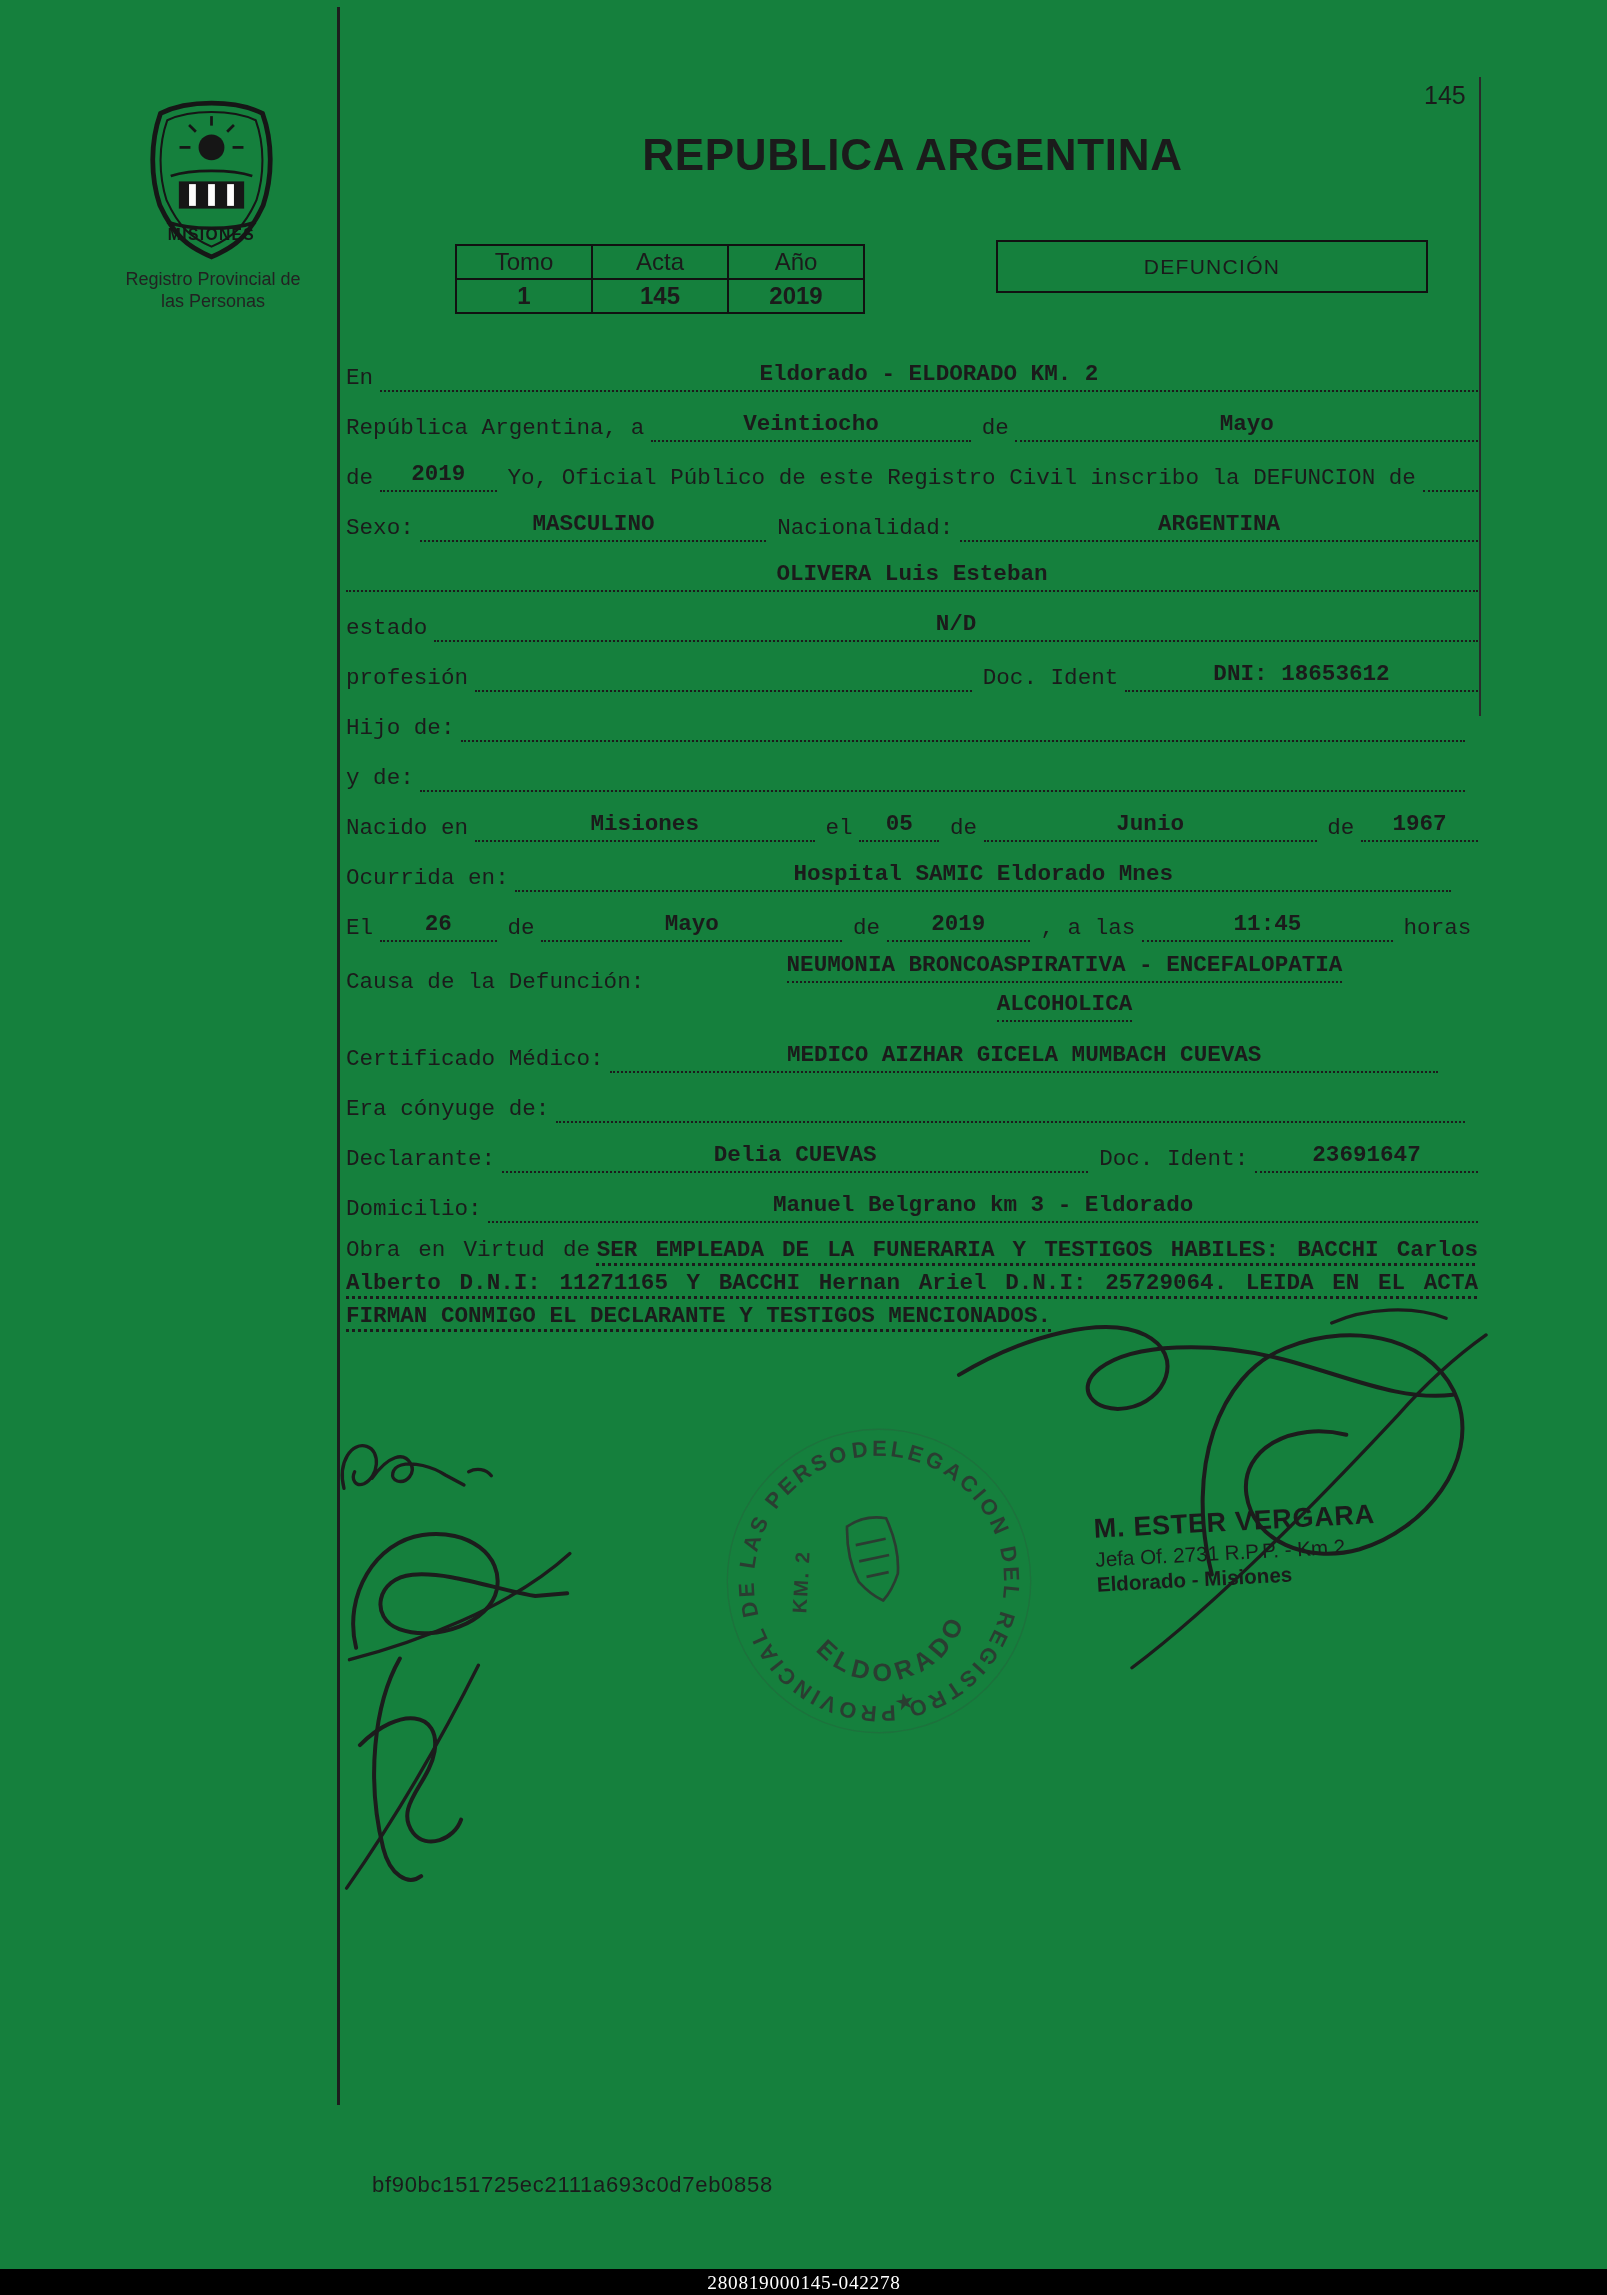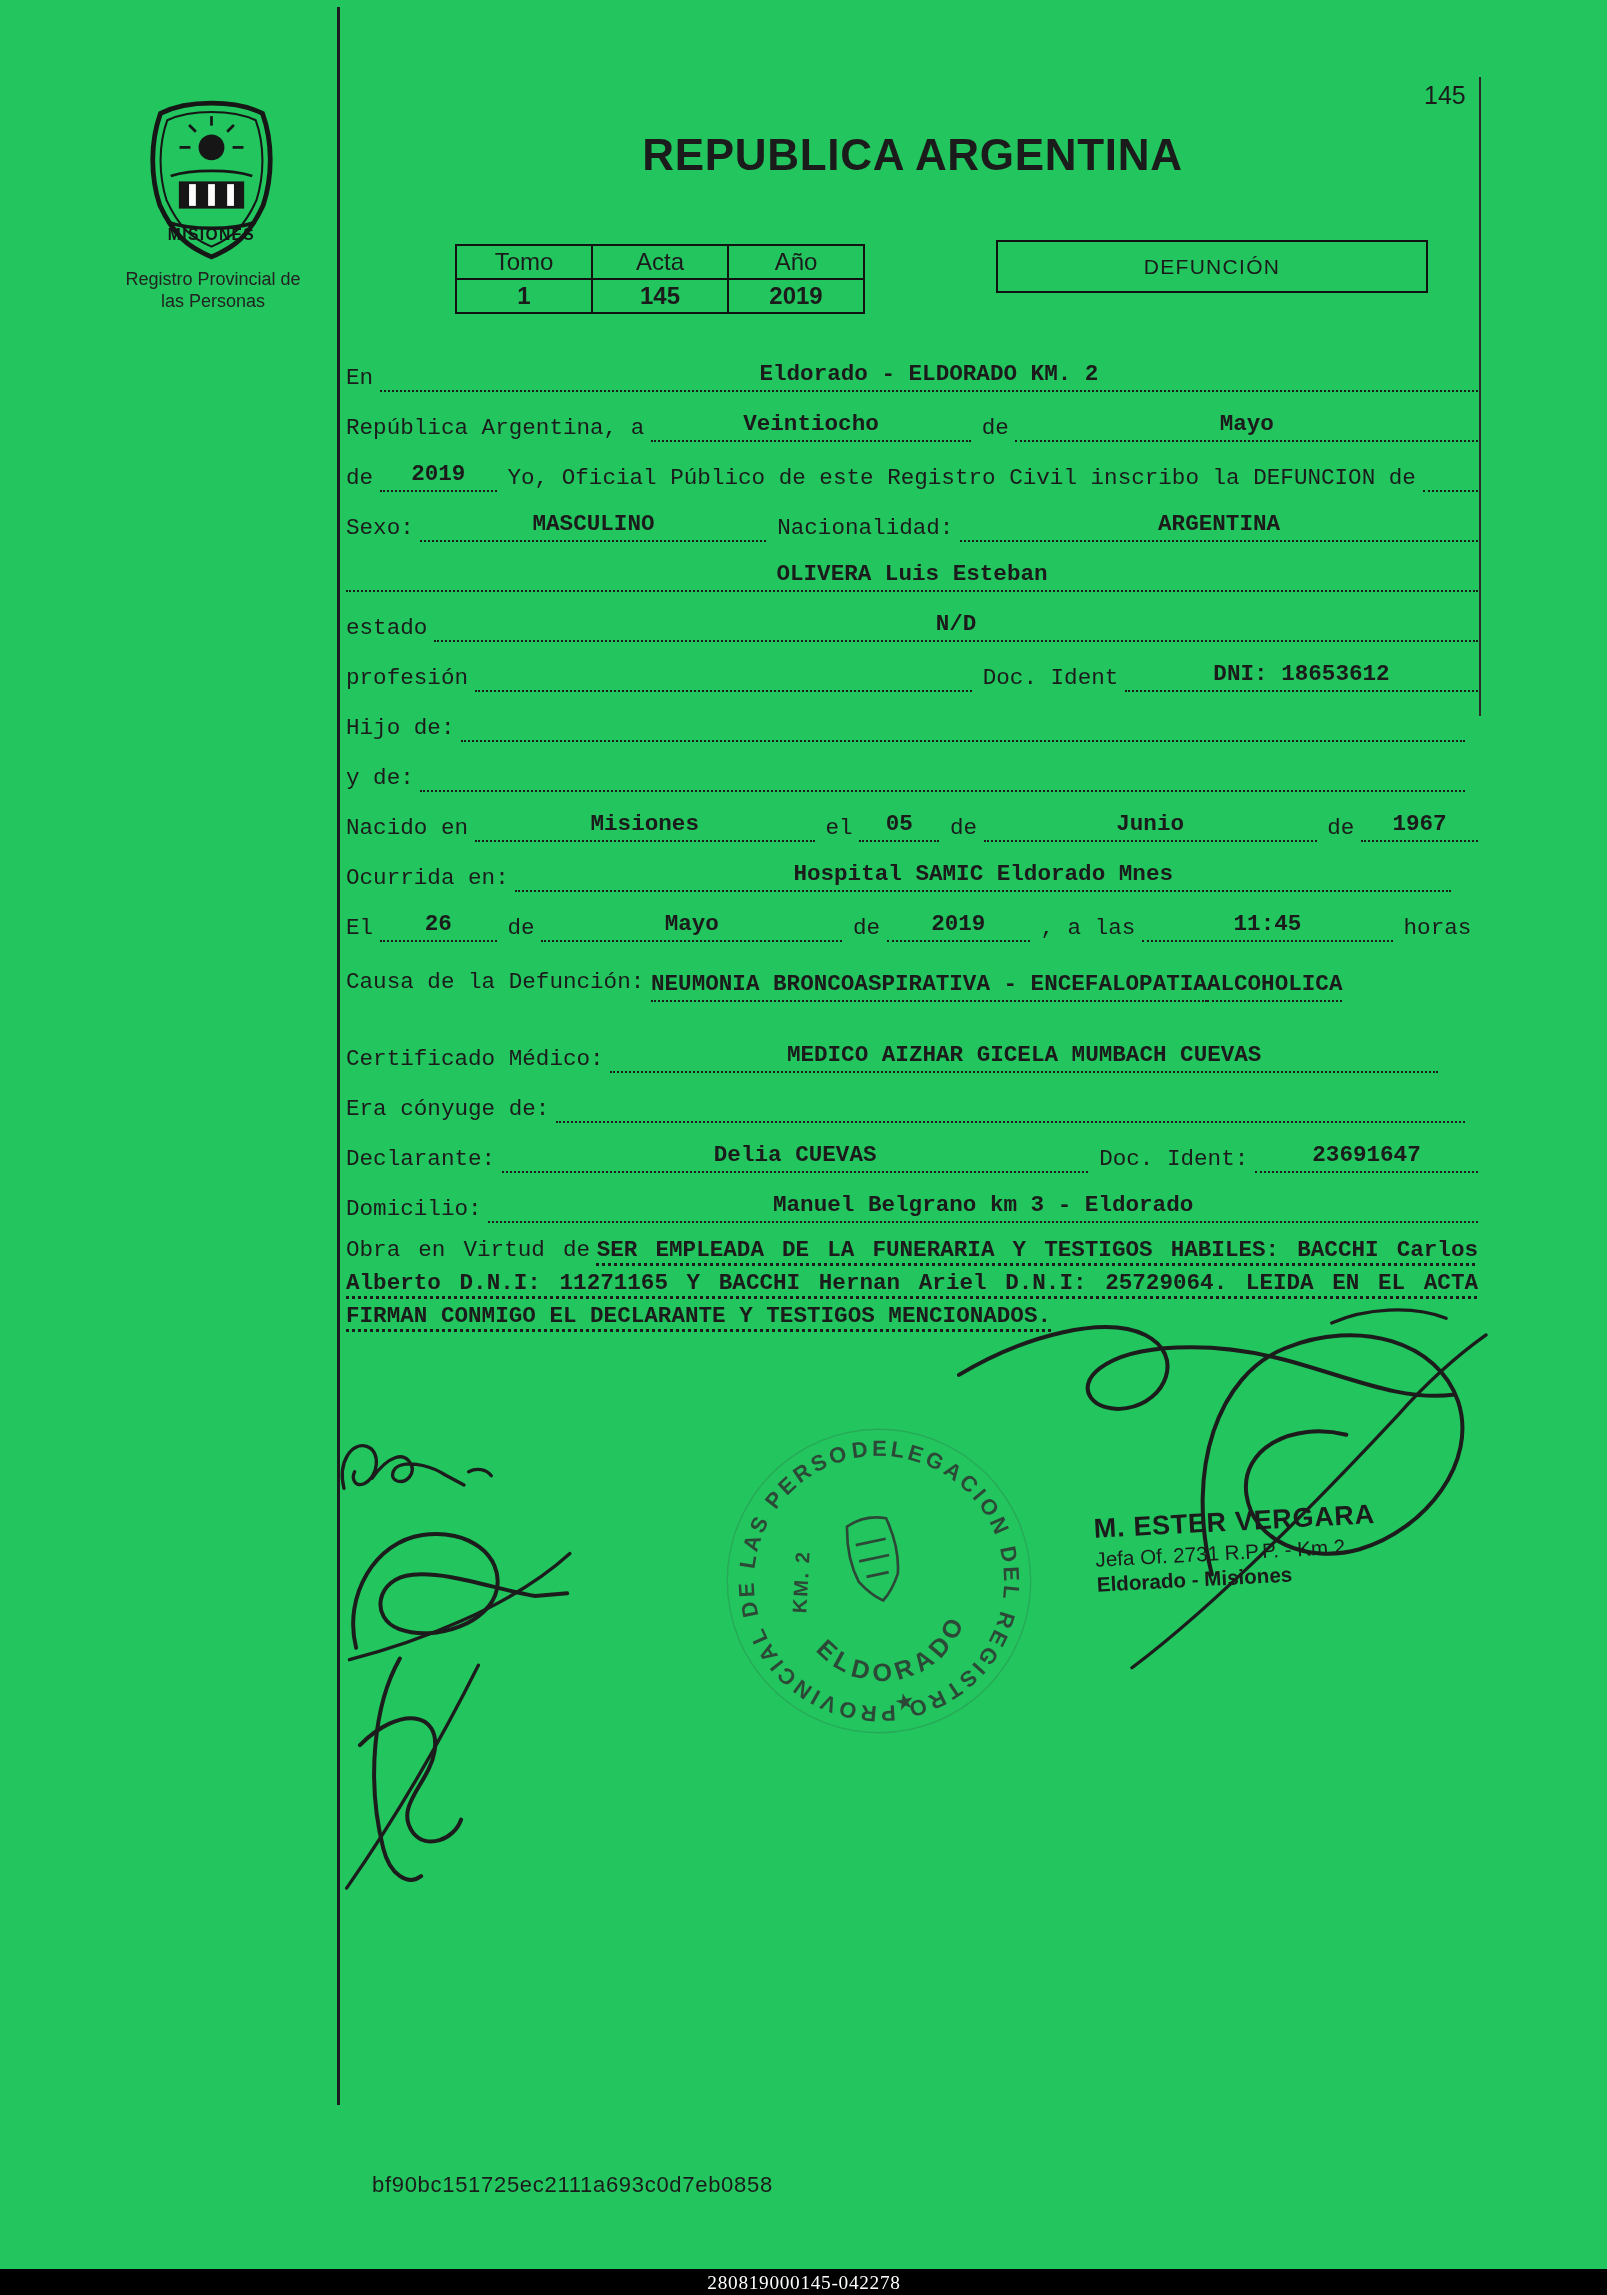--- a/index.html
+++ b/index.html
@@ -1,18 +1,18 @@
 <!DOCTYPE html>
 <html style="font-size:10.7px"><head>
 <meta charset="utf-8">
 <style>
   * { margin:0; padding:0; box-sizing:border-box; }
   html,body { background:#e8e8e8; }
   .page {
-    position:relative; width:1608px; height:2295px; background:#22c55e;
+    position:relative; width:1608px; height:2295px; background:#15803d;
     font-family:"Liberation Sans", sans-serif; color:#1b1b1b; overflow:hidden;
     margin:0 auto;
   }
   
   .vline-left  { position:absolute; left:337px; top:6.7px;  width:2.7px; height:2098px; background:#1d1d1d; }
   .vline-right { position:absolute; left:1479px; top:77px; width:2px; height:639px; background:#2a2a2a; }
 
   .page-number { position:absolute; left:1424px; top:81px; font-size:25px; }
 
   .logo-box   { position:absolute; left:140px; top:93px; width:143px; height:170px; }
@@ -33,21 +33,21 @@
 
   
   .form { position:absolute; left:346px; top:342px; width:1132px; font-size:22.6px;font-family:Liberation Mono, monospace; }
   .row { display:flex; align-items:flex-end; height:50px; }
   .lbl { white-space:nowrap; padding:0 6.7px 1.3px 0; }
   .lbl.mid { padding-left:10.7px; }
   .dot { flex:1; display:flex; justify-content:center; align-items:flex-end;
          border-bottom:2.7px dotted #1b1b1b; min-height:31px; }
   .dot .val { font-weight:bold; padding-bottom:2.7px; white-space:nowrap; }
   .row.causa { height:81px; align-items:center; }
-  .stack { flex:1; display:flex; flex-direction:row;align-items:center; }
+  .stack { flex:1; display:flex; flex-direction:column;align-items:center; }
   .stack .dot { height:39px; flex:none; }
 
   .obra { margin-top:10.7px; font-size:22.6px; font-weight:bold; line-height:33px; text-align:justify; }
   .obra-prefix { font-weight:normal; margin-right:6.7px; }
   .obra-body { text-decoration:underline dotted #1b1b1b; text-decoration-thickness:2.7px; text-underline-offset:6.7px; }
 
   
   .sig { position:absolute; }
   .sig path { fill:none; stroke:#1c1c1c; stroke-linecap:round; }
   .sig-1 { left:332px; top:1425px; }

